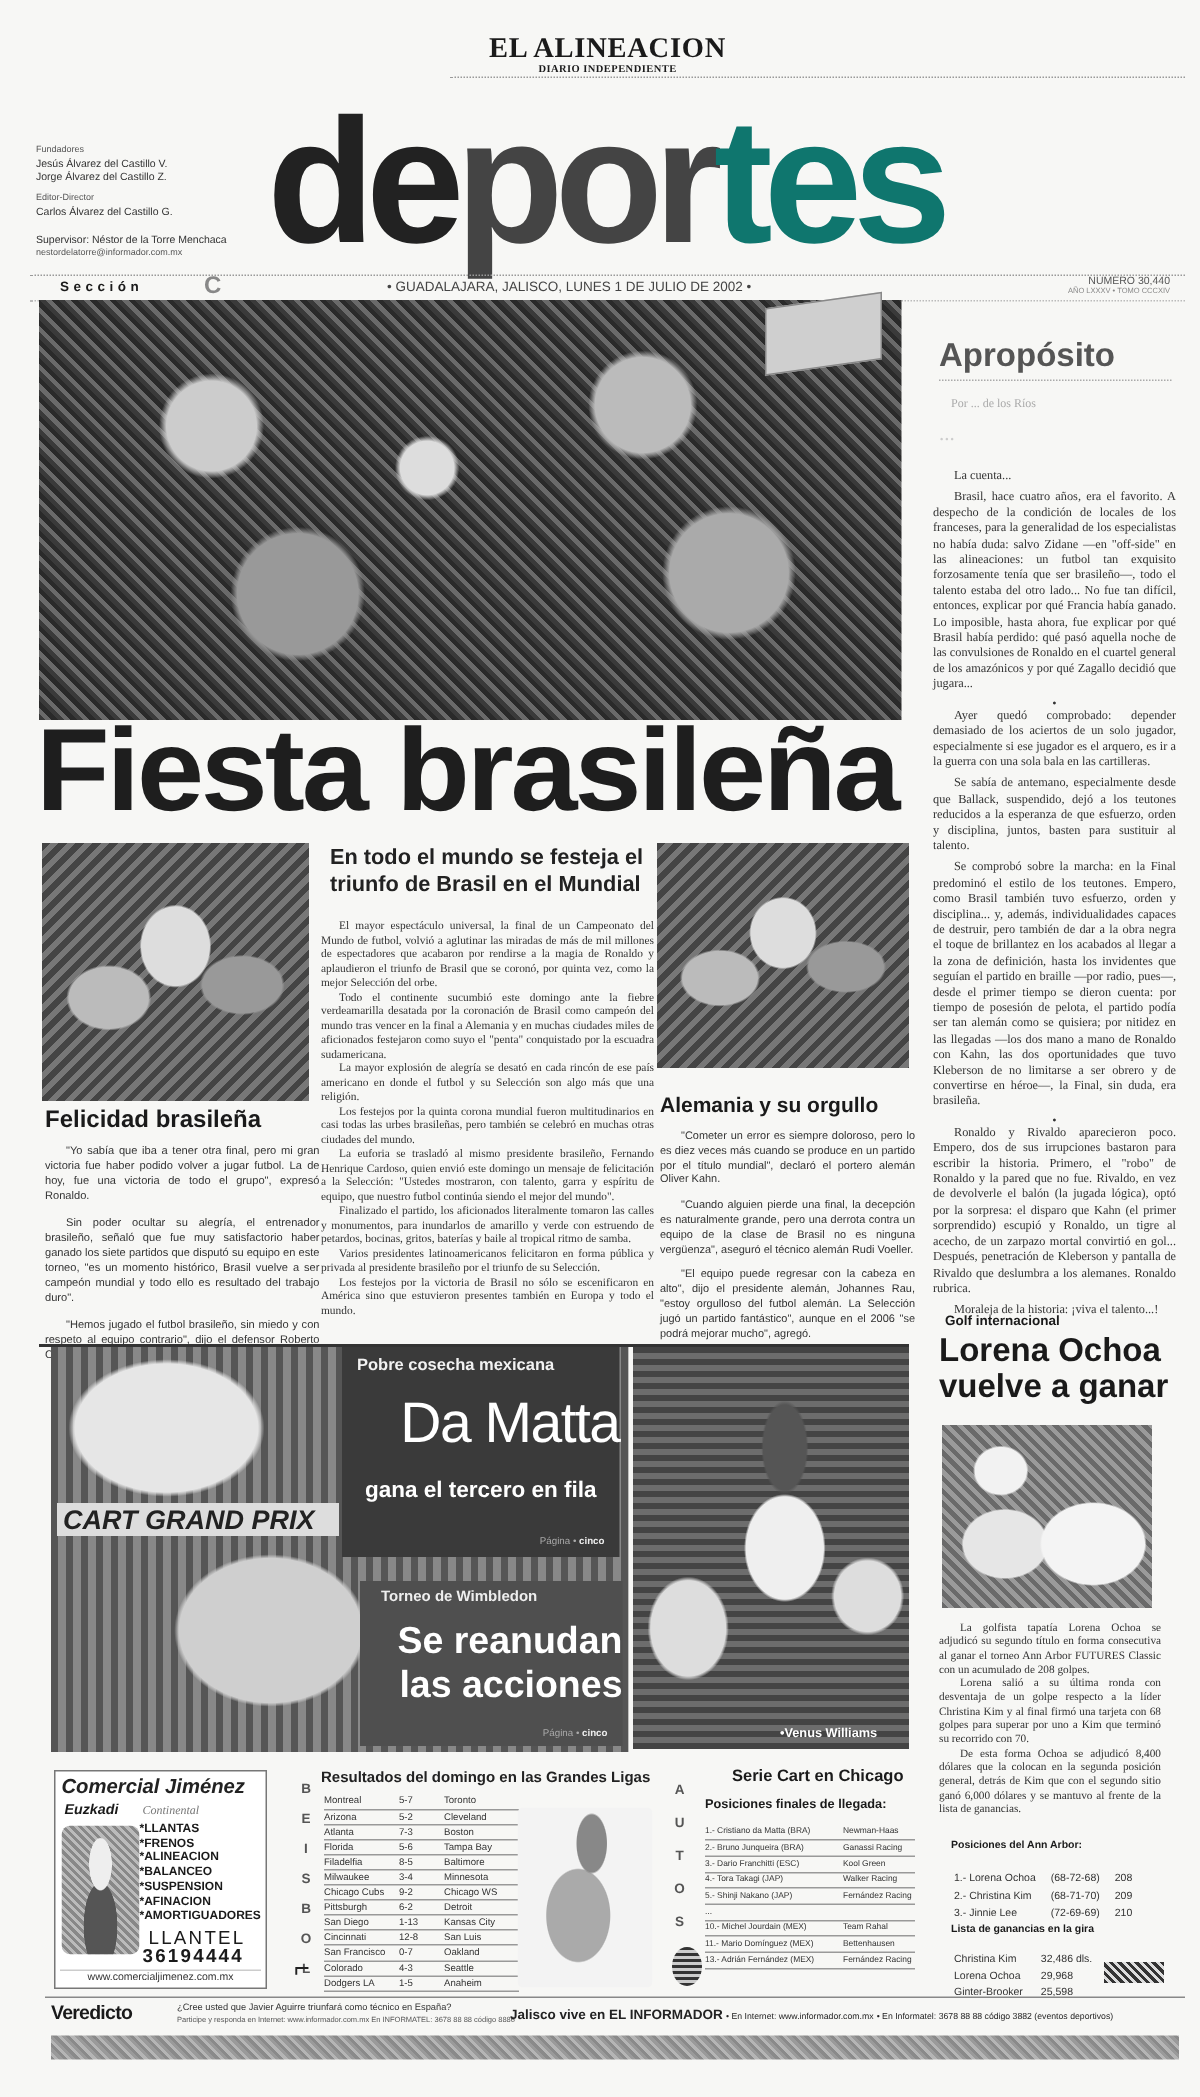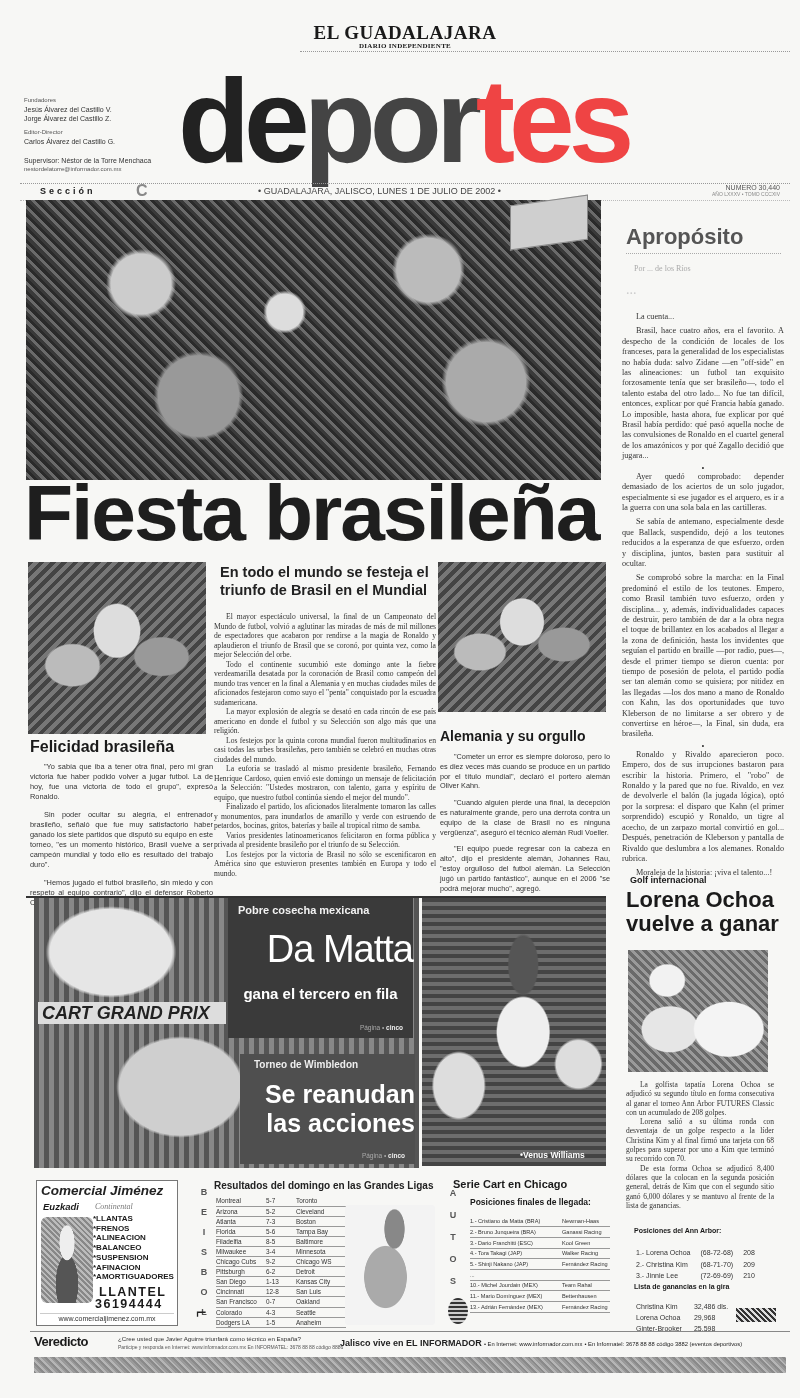--- a/index.html
+++ b/index.html
@@ -7,21 +7,21 @@
   body { position: relative; font-family: "Liberation Serif", serif; color: #1a1a1a; }
   .abs { position: absolute; }
 
   
   #brand { left: 300px; top: 22px; width: 210px; text-align: center; font-weight: bold; font-size: 19px; letter-spacing: 0.5px; }
   #brand-sub { left: 300px; top: 42px; width: 210px; text-align: center; font-size: 7px; font-weight: bold; letter-spacing: 0.3px; }
   #brand-rule { left: 300px; top: 51px; width: 490px; border-top: 1px dotted #999; }
   #section-title { left: 178px; top: 62px; font-family: "Liberation Sans", sans-serif; font-weight: bold; font-size: 118px; letter-spacing: -6px; line-height: 1; color: #2b2b2b; }
   #section-title span.c1 { color: #222; }
   #section-title span.c2 { color: #444; }
-  #section-title span.c3 { color: #ef4444; }
+  #section-title span.c3 { color: #0f766e; }
   #credits { left: 24px; top: 96px; font-family: "Liberation Sans", sans-serif; font-size: 7px; line-height: 9px; color: #333; width: 150px; }
   #credits .lbl { font-size: 6px; color: #555; }
   #credits .gap { height: 5px; }
   #top-rule { left: 20px; top: 183px; width: 770px; border-top: 1px dotted #999; }
   #seccion-lbl { left: 40px; top: 186px; font-family: "Liberation Sans", sans-serif; font-weight: bold; font-size: 9px; letter-spacing: 3px; }
   #seccion-letter { left: 136px; top: 182px; font-family: "Liberation Sans", sans-serif; font-weight: bold; font-size: 16px; color: #888; }
   #dateline { left: 258px; top: 186px; font-family: Liberation Sans, sans-serif; font-size: 9px; color: #444; }
   #issue { left: 680px; top: 184px; font-family: "Liberation Sans", sans-serif; font-size: 7px; color: #555; text-align: right; width: 100px; }
   #issue .small { font-size: 5px; color: #888; }
   #bottom-rule-top { left: 20px; top: 200px; width: 770px; border-top: 1px dotted #bbb; }
@@ -122,62 +122,62 @@
   
   #ad { left: 36px; top: 1180px; width: 142px; height: 146px; border: 1px solid #777; background: #fff; font-family: "Liberation Sans", sans-serif; }
   #ad-brand { left: 4px; top: 2px; font-style: italic; font-weight: bold; font-size: 13.5px; color: #222; }
   #ad-sub1 { left: 6px; top: 20px; font-style: italic; font-weight: bold; font-size: 9.5px; }
   #ad-sub2 { left: 58px; top: 21px; font-style: italic; font-size: 8px; color: #777; font-family: "Liberation Serif", serif; }
   #ad-list { left: 56px; top: 33px; font-size: 8px; font-weight: bold; line-height: 9.7px; list-style: none; }
   #ad-bird { left: 4px; top: 36px; width: 52px; height: 86px; background:
       radial-gradient(ellipse at 50% 30%, #eee 0 20%, transparent 21%),
       radial-gradient(ellipse at 50% 78%, #555 0 30%, transparent 31%),
       repeating-linear-gradient(45deg, #888 0 2px, #bbb 2px 4px); border-radius: 6px; }
-  #ad-phone-lbl { left: 62px; top: 104px; font-size: 12.5px; font-weight: bold; letter-spacing: 1.5px; }
+  #ad-phone-lbl { left: 62px; top: 104px; font-size: 12.5px; font-weight: normal; letter-spacing: 1.5px; }
   #ad-phone { left: 58px; top: 116px; font-size: 12.5px; font-weight: bold; letter-spacing: 1.5px; }
   #ad-url { left: 3px; top: 132px; font-size: 7px; color: #333; width: 134px; text-align: center; border-top: 1px solid #ccc; padding-top: 1px; }
 
   
   #bb-vertical { left: 197px; top: 1182px; width: 14px; font-family: "Liberation Sans", sans-serif; font-size: 9px; font-weight: bold; color: #555; text-align: center; line-height: 20px; }
   #bb-title { left: 214px; top: 1180px; font-family: "Liberation Sans", sans-serif; font-weight: bold; font-size: 10px; color: #222; }
   #bb-table { left: 216px; top: 1196px; font-family: "Liberation Sans", sans-serif; font-size: 6.4px; color: #333; border-collapse: collapse; }
   #bb-table td { height: 10.1px; border-bottom: 1px solid #999; padding-right: 4px; }
   #bb-table td.c1 { width: 50px; }
   #bb-table td.c2 { width: 30px; }
   #bb-table td.c3 { width: 50px; }
   #bb-pitcher { left: 345px; top: 1205px; width: 90px; height: 120px; background:
       radial-gradient(ellipse at 55% 20%, #888 0 14%, transparent 15%),
       radial-gradient(ellipse at 45% 60%, #aaa 0 30%, transparent 31%),
       #f3f3f3; border-radius: 4px; }
   #bb-logo { left: 196px; top: 1302px; font-family: "Liberation Sans", sans-serif; font-weight: bold; font-size: 18px; color: #222; }
 
   
   #au-vertical { left: 447px; top: 1182px; width: 12px; font-family: "Liberation Sans", sans-serif; font-size: 9px; font-weight: bold; color: #555; text-align: center; line-height: 22px; }
-  #au-title { left: 453px; top: 1178px; font-family: "Liberation Sans", sans-serif; font-weight: bold; font-size: 11px; }
+  #au-title { left: 488px; top: 1178px; font-family: "Liberation Sans", sans-serif; font-weight: bold; font-size: 11px; }
   #au-sub { left: 470px; top: 1197px; font-family: "Liberation Sans", sans-serif; font-weight: bold; font-size: 8.5px; }
   #au-table { left: 470px; top: 1216px; font-family: "Liberation Sans", sans-serif; font-size: 5.6px; color: #333; border-collapse: collapse; }
   #au-table td { height: 10.7px; border-bottom: 1px solid #999; }
   #au-table td.c1 { width: 92px; }
   #au-table td.c2 { width: 48px; }
   #au-logo { left: 448px; top: 1298px; width: 20px; height: 26px; border-radius: 50%; background: repeating-linear-gradient(0deg, #333 0 2px, #ccc 2px 4px); }
 
   
   #footer-rule { left: 30px; top: 1331px; width: 760px; border-top: 1px solid #888; }
   #verdict-lbl { left: 34px; top: 1334px; font-family: "Liberation Sans", sans-serif; font-weight: bold; font-size: 13px; letter-spacing: -0.5px; }
   #verdict-q { left: 118px; top: 1335px; font-family: "Liberation Sans", sans-serif; font-size: 6.2px; color: #333; }
   #verdict-info { left: 118px; top: 1344px; font-family: "Liberation Sans", sans-serif; font-size: 5px; color: #555; }
   #footer-promo { left: 340px; top: 1338px; font-family: "Liberation Sans", sans-serif; font-size: 7.5px; color: #222; }
   #footer-promo b { font-size: 9px; }
   #footer-promo .small { font-size: 5.8px; }
   #footer-band { left: 34px; top: 1357px; width: 752px; height: 16px; background: repeating-linear-gradient(45deg, #8a8a8a 0 2px, #b5b5b5 2px 4px, #9a9a9a 4px 6px); }
 </style>
 </head>
 <body>
 
-<div class="abs" id="brand">EL GUADALAJARA</div>
+<div class="abs" id="brand">EL ALINEACION</div>
 <div class="abs" id="brand-sub">DIARIO INDEPENDIENTE</div>
 <div class="abs" id="brand-rule"></div>
 
 <div class="abs" id="section-title"><span class="c1">de</span><span class="c2">por</span><span class="c3">tes</span></div>
 
 <div class="abs" id="credits">
   <div class="lbl">Fundadores</div>
   <div>Jesús Álvarez del Castillo V.</div>
   <div>Jorge Álvarez del Castillo Z.</div>
   <div class="gap"></div>
@@ -205,21 +205,21 @@
 
 <div class="abs" id="apro-head">Apropósito</div>
 <div class="abs" id="apro-rule"></div>
 <div class="abs" id="apro-by">Por ... de los Ríos</div>
 <div class="abs" id="apro-sub">...</div>
 <div class="abs" id="apro-body">
   <p>La cuenta...</p>
   <p>Brasil, hace cuatro años, era el favorito. A despecho de la condición de locales de los franceses, para la generalidad de los especialistas no había duda: salvo Zidane —en "off-side" en las alineaciones: un futbol tan exquisito forzosamente tenía que ser brasileño—, todo el talento estaba del otro lado... No fue tan difícil, entonces, explicar por qué Francia había ganado. Lo imposible, hasta ahora, fue explicar por qué Brasil había perdido: qué pasó aquella noche de las convulsiones de Ronaldo en el cuartel general de los amazónicos y por qué Zagallo decidió que jugara...</p>
   <div class="mark">•</div>
   <p>Ayer quedó comprobado: depender demasiado de los aciertos de un solo jugador, especialmente si ese jugador es el arquero, es ir a la guerra con una sola bala en las cartilleras.</p>
-  <p>Se sabía de antemano, especialmente desde que Ballack, suspendido, dejó a los teutones reducidos a la esperanza de que esfuerzo, orden y disciplina, juntos, basten para sustituir al ocultar.</p>
+  <p>Se sabía de antemano, especialmente desde que Ballack, suspendido, dejó a los teutones reducidos a la esperanza de que esfuerzo, orden y disciplina, juntos, basten para sustituir al talento.</p>
   <p>Se comprobó sobre la marcha: en la Final predominó el estilo de los teutones. Empero, como Brasil también tuvo esfuerzo, orden y disciplina... y, además, individualidades capaces de destruir, pero también de dar a la obra negra el toque de brillantez en los acabados al llegar a la zona de definición, hasta los invidentes que seguían el partido en braille —por radio, pues—, desde el primer tiempo se dieron cuenta: por tiempo de posesión de pelota, el partido podía ser tan alemán como se quisiera; por nitidez en las llegadas —los dos mano a mano de Ronaldo con Kahn, las dos oportunidades que tuvo Kleberson de no limitarse a ser obrero y de convertirse en héroe—, la Final, sin duda, era brasileña.</p>
   <div class="mark">•</div>
   <p>Ronaldo y Rivaldo aparecieron poco. Empero, dos de sus irrupciones bastaron para escribir la historia. Primero, el "robo" de Ronaldo y la pared que no fue. Rivaldo, en vez de devolverle el balón (la jugada lógica), optó por la sorpresa: el disparo que Kahn (el primer sorprendido) escupió y Ronaldo, un tigre al acecho, de un zarpazo mortal convirtió en gol... Después, penetración de Kleberson y pantalla de Rivaldo que deslumbra a los alemanes. Ronaldo rubrica.</p>
   <p>Moraleja de la historia: ¡viva el talento...!</p>
 </div>
 
 <div class="abs photo mid" id="photo-trophy"></div>
 <div class="abs" id="felicidad-title">Felicidad brasileña</div>
 <div class="abs" id="felicidad-body">
   <p>"Yo sabía que iba a tener otra final, pero mi gran victoria fue haber podido volver a jugar futbol. La de hoy, fue una victoria de todo el grupo", expresó Ronaldo.</p>

